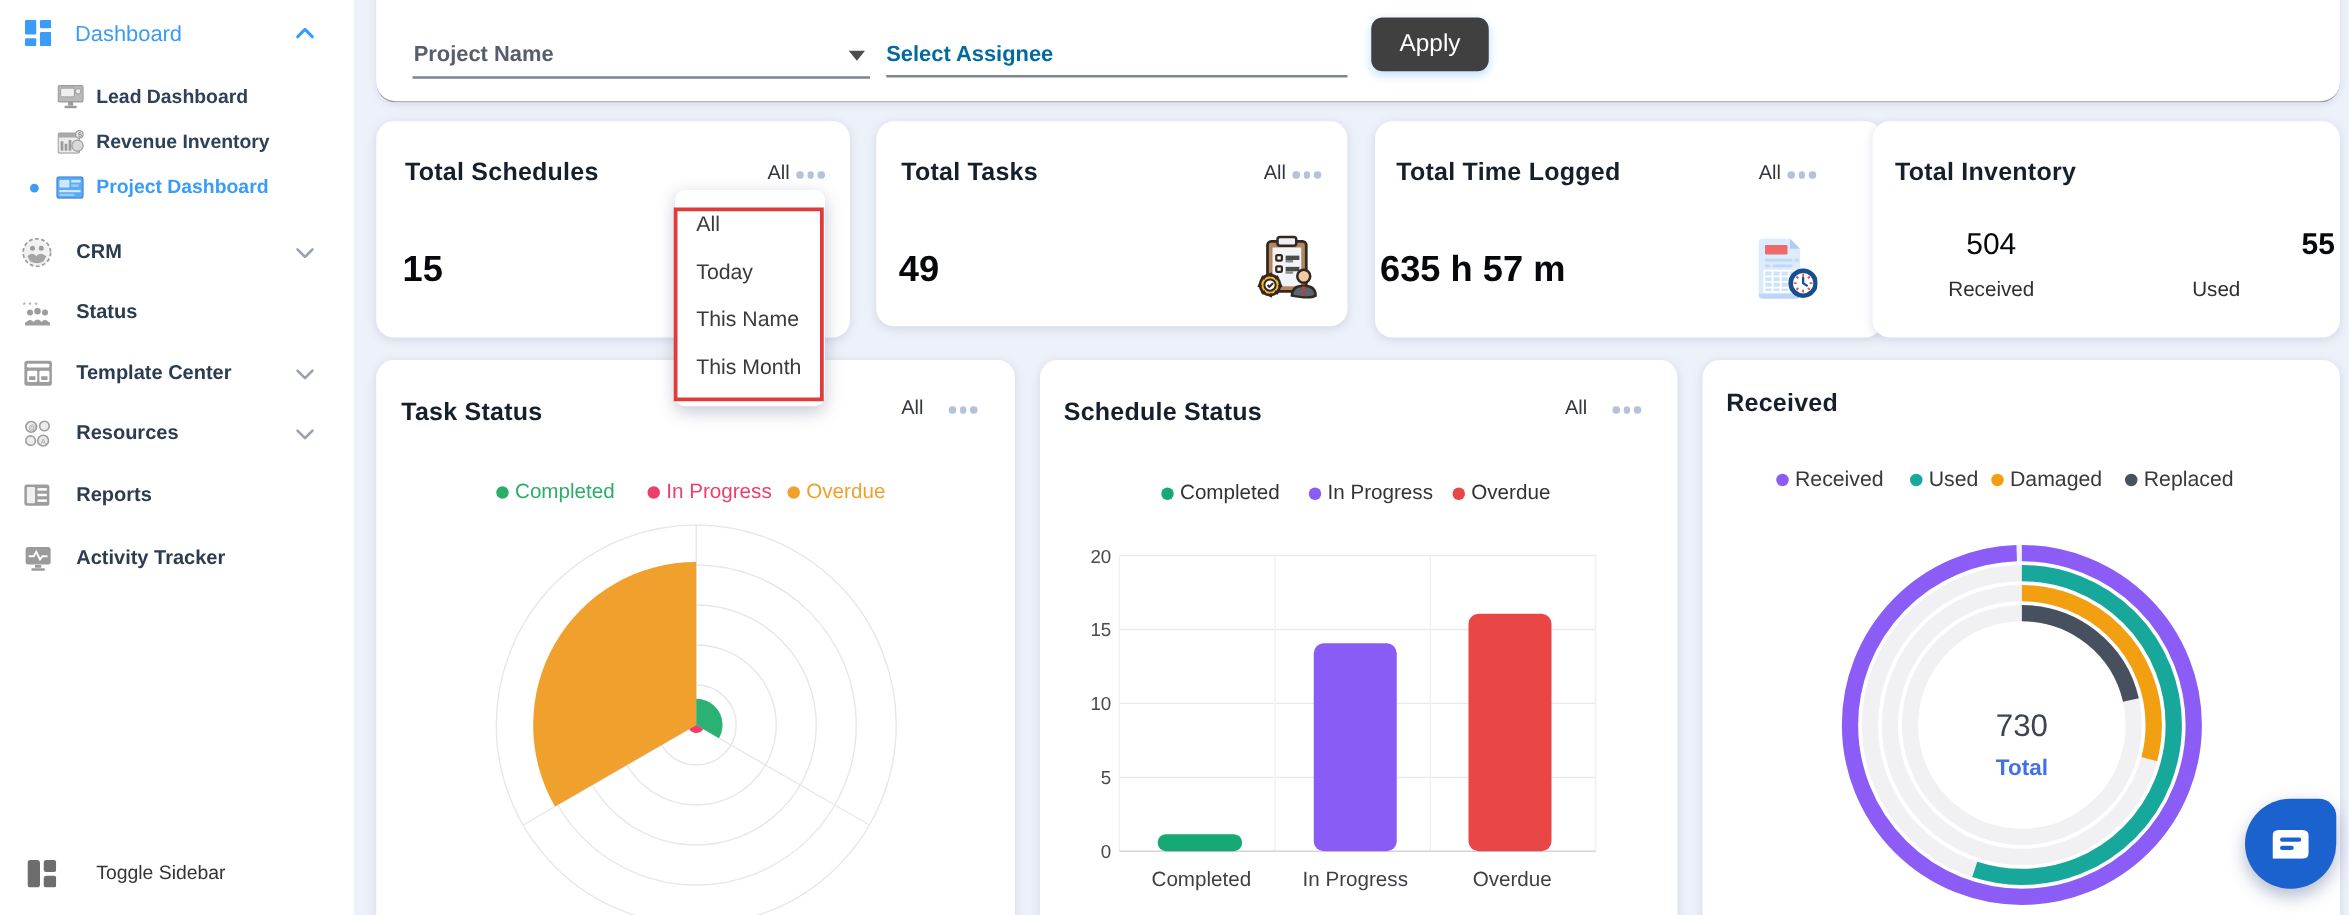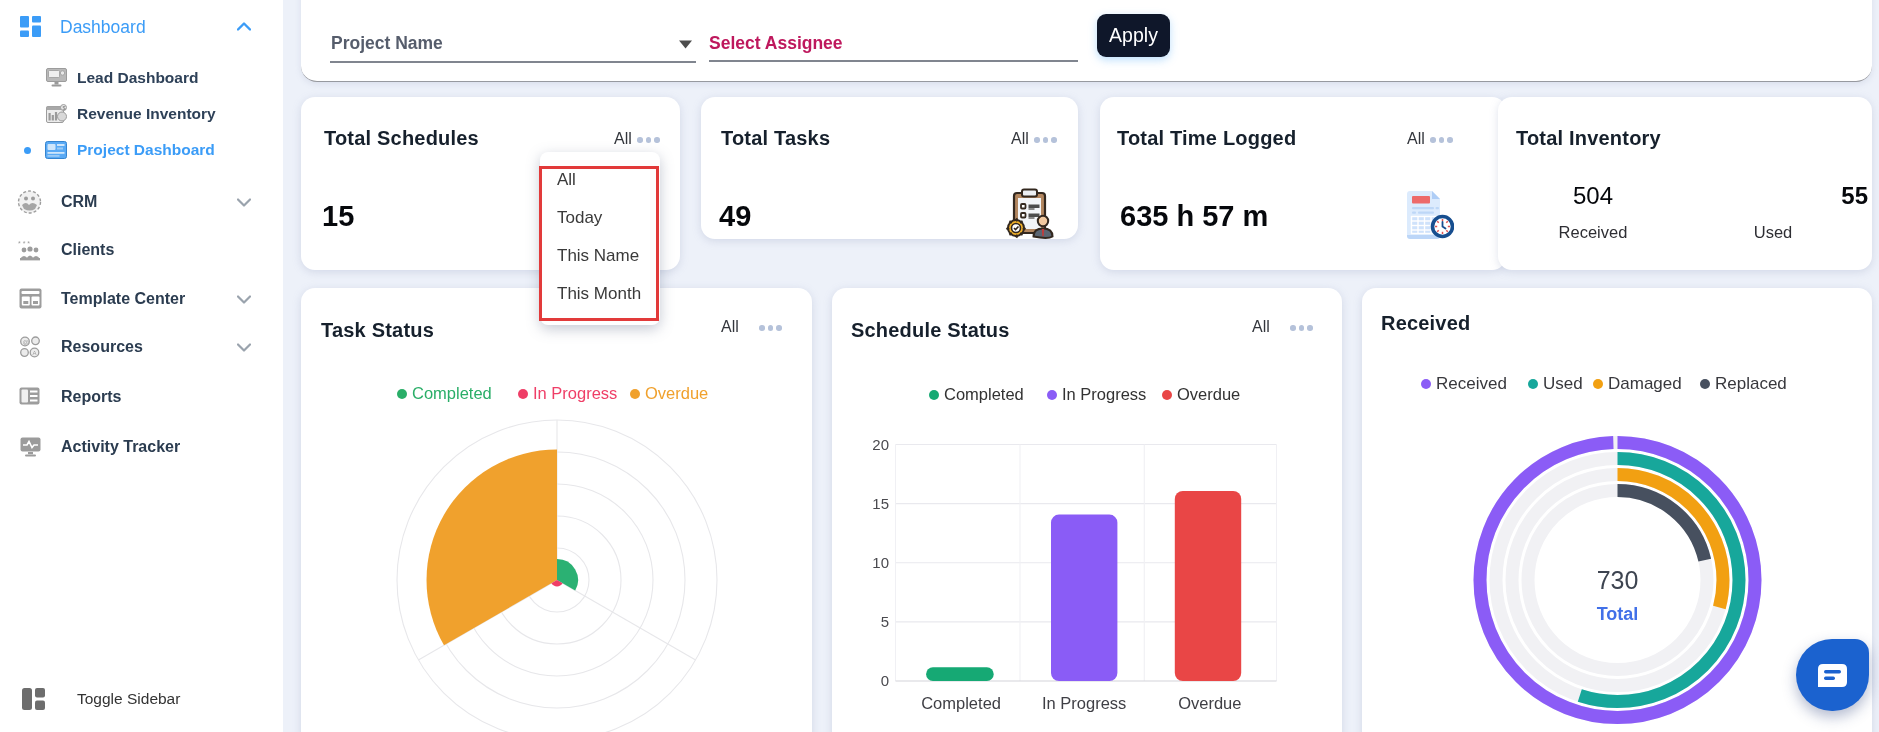--- a/index.html
+++ b/index.html
@@ -77,21 +77,21 @@
     <svg class="abs" style="left:17px;top:239px;" width="26" height="23" viewBox="0 0 26 23">
       <text x="1" y="7" font-size="7" fill="#9d9d9d" font-family="Liberation Sans">* * *</text>
       <circle cx="7" cy="11" r="2.4" fill="#9d9d9d"></circle>
         <circle cx="13" cy="10" r="2.6" fill="#9d9d9d"></circle>
         <circle cx="19" cy="11" r="2.4" fill="#9d9d9d"></circle>
       <path d="M3 20 q4 -6 8 0 Z" fill="#9d9d9d"></path>
         <path d="M9 20 q4 -7 8 0 Z" fill="#9d9d9d"></path>
         <path d="M15 20 q4 -6 8 0 Z" fill="#9d9d9d"></path>
       <rect x="3" y="19" width="20" height="2.4" fill="#9d9d9d"></rect>
     </svg>
-    <div class="abs" style="left:61px;top:241px;font-size:16px;color:#2b3c50;font-weight:700;">Clients</div>
+    <div class="abs" style="left:61px;top:241px;font-size:16px;color:#2b3c50;font-weight:700;">Status</div>
 
     <svg class="abs" style="left:19px;top:288px;" width="23" height="21" viewBox="0 0 23 21">
       <rect x="0.5" y="0.5" width="22" height="20" rx="2" fill="#9d9d9d"></rect>
       <rect x="2.5" y="3" width="18" height="3" rx="1" fill="#fff"></rect>
       <rect x="2.8" y="8.5" width="8" height="9" rx="1" fill="#fff"></rect>
       <rect x="12.5" y="8.5" width="8" height="9" rx="1" fill="#fff"></rect>
       <rect x="4.3" y="13" width="5" height="3" fill="#9d9d9d"></rect>
       <rect x="14" y="13" width="5" height="3" fill="#9d9d9d"></rect>
     </svg>
     <div class="abs" style="left:61px;top:290px;font-size:16px;color:#2b3c50;font-weight:700;">Template Center</div>
@@ -135,35 +135,35 @@
       <rect x="13" y="12.5" width="10" height="9.5" rx="2" fill="#6d6d6d"></rect>
     </svg>
     <div class="abs" style="left:77px;top:690px;font-size:15.5px;color:#333;font-weight:500;">Toggle Sidebar</div>
   </div>
   <div id="topbar" class="abs" style="left:301px;top:-18px;width:1571px;height:99px;background:#fff;border:1.6px solid #97999f;border-top:none;border-left:none;border-right:none;border-radius:0 0 16px 16px;box-shadow:0 2px 6px rgba(140,152,185,.2);"></div>
   <div class="abs" style="left:331px;top:33px;font-size:17.5px;font-weight:700;color:#565d6c;">Project Name</div>
   <svg class="abs" style="left:678px;top:40px;" width="15" height="9" viewBox="0 0 15 9">
       <polygon points="1,0.5 14,0.5 7.5,8.5" fill="#4d4d4d"></polygon>
     </svg>
   <div class="abs" style="left:330px;top:61px;width:366px;height:1.6px;background:#80858f;"></div>
-  <div class="abs" style="left:709px;top:33px;font-size:17.5px;font-weight:600;color:#be185d;">Select Assignee</div>
+  <div class="abs" style="left:709px;top:33px;font-size:17.5px;font-weight:600;color:#0369a1;">Select Assignee</div>
   <div class="abs" style="left:709px;top:60px;width:369px;height:1.6px;background:#80858f;"></div>
-  <div class="abs" style="left:1097px;top:14px;width:73px;height:43px;background:#0f172a;border-radius:9px;box-shadow:0 3px 8px rgba(66,164,245,.35);color:#fff;font-size:19.5px;font-weight:500;display:flex;align-items:center;justify-content:center;">Apply</div>
+  <div class="abs" style="left:1097px;top:14px;width:94px;height:43px;background:#404040;border-radius:9px;box-shadow:0 3px 8px rgba(66,164,245,.35);color:#fff;font-size:19.5px;font-weight:500;display:flex;align-items:center;justify-content:center;">Apply</div>
 
   <div class="card" id="c1" style="left:301px;top:97px;width:379px;height:173px;">
     <div class="ctitle" style="left:23px;top:30px;">Total Schedules</div>
     <div class="allw" style="left:313px;top:33px;">All</div>
     <div class="dots" style="left:336px;top:40px;">
         <i></i>
         <i></i>
         <i></i>
       </div>
     <div class="val" style="left:21px;top:103px;">15</div>
   </div>
-  <div class="card" id="c2" style="left:701px;top:97px;width:377px;height:142px;">
+  <div class="card" id="c2" style="left:701px;top:97px;width:377px;height:164px;">
     <div class="ctitle" style="left:20px;top:30px;">Total Tasks</div>
     <div class="allw" style="left:310px;top:33px;">All</div>
     <div class="dots" style="left:333px;top:40px;">
         <i></i>
         <i></i>
         <i></i>
       </div>
     <div class="val" style="left:18px;top:103px;">49</div>
     <svg class="abs" style="left:304px;top:91px;" width="50" height="52" viewBox="0 0 50 52">
       <rect x="9" y="5" width="31" height="40" rx="3" fill="#b38760" stroke="#33281f" stroke-width="2.2"></rect>
@@ -189,21 +189,21 @@
     </svg>
   </div>
   <div class="card" id="c3" style="left:1100px;top:97px;width:406px;height:173px;">
     <div class="ctitle" style="left:17px;top:30px;">Total Time Logged</div>
     <div class="allw" style="left:307px;top:33px;">All</div>
     <div class="dots" style="left:330px;top:40px;">
         <i></i>
         <i></i>
         <i></i>
       </div>
-    <div class="val" style="left:20px;top:103px;">635 h 57 m</div>
+    <div class="val" style="left:4px;top:103px;">635 h 57 m</div>
     <svg class="abs" style="left:304px;top:92px;" width="50" height="52" viewBox="0 0 50 52">
       <path d="M3 5 q0 -3 3 -3 h22 l8 8 v36 q0 3 -3 3 h-27 q-3 0 -3 -3 Z" fill="#dcebfd"></path>
       <path d="M28 2 l8 8 h-8 Z" fill="#aecdf6"></path>
       <rect x="8" y="7" width="18" height="7.5" rx="1" fill="#ed6a6a"></rect>
       <rect x="8" y="18" width="22" height="2.2" rx="1" fill="#bdd7f7"></rect>
       <rect x="31.5" y="18" width="3.5" height="2.2" rx="1" fill="#bdd7f7"></rect>
       <rect x="8" y="22.5" width="4" height="2.2" rx="1" fill="#bdd7f7"></rect>
       <rect x="14" y="22.5" width="16" height="2.2" rx="1" fill="#bdd7f7"></rect>
       <g stroke="#ffffff" stroke-width="1.4" fill="#cfe2fb">
         <rect x="7.5" y="27.5" width="26" height="17"></rect>

